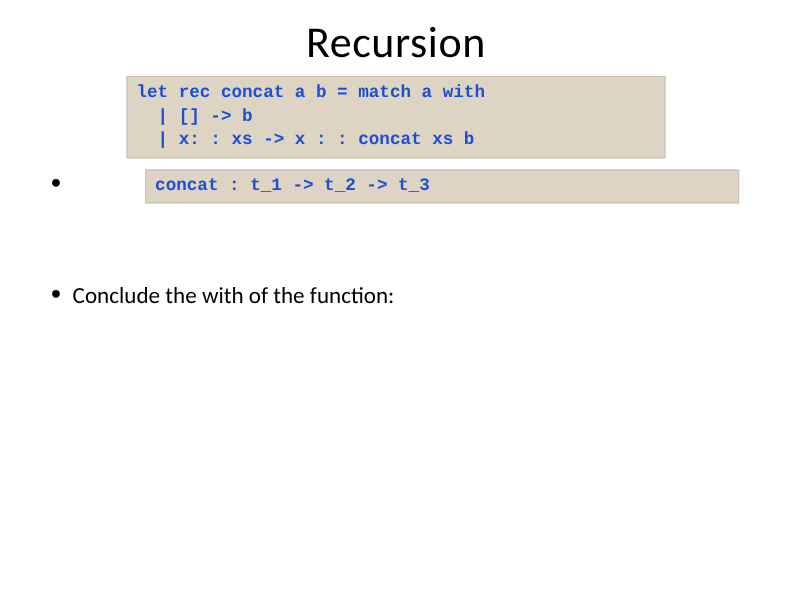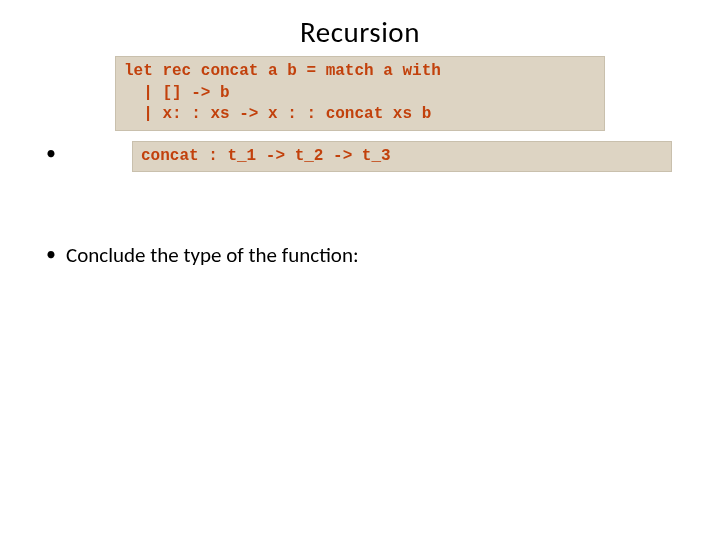--- a/index.html
+++ b/index.html
@@ -13,33 +13,33 @@
     overflow: hidden;
   }
   .slide {
     position: relative;
     width: 720px;
     height: 540px;
     box-sizing: border-box;
   }
   .title {
     text-align: center;
-    font-size: 29px;
+    font-size: 40px;
     font-weight: 400;
     margin: 14px 0 6px 0;
     letter-spacing: 0.5px;
   }
   .codebox {
     background: #ddd4c3;
     border: 1px solid #c9c0ad;
     font-family: "Courier New", Courier, monospace;
     font-weight: bold;
     font-size: 16px;
     line-height: 1.35;
-    color: #c2410c;
+    color: #1d4ed8;
     padding: 4px 8px;
     white-space: pre;
     box-sizing: border-box;
   }
   .codebox.top {
     margin: 0 auto 6px auto;
     width: 490px;
   }
   .codebox.wide {
     margin: 4px 0 0 66px;
@@ -81,18 +81,18 @@
   <div class="codebox top">let rec concat a b = match a with
   | [] -&gt; b
   | x: : xs -&gt; x : : concat xs b</div>
 
   <ul class="body">
     <li>
       <div class="codebox wide">concat : t_1 -&gt; t_2 -&gt; t_3</div>
       <div class="gap"></div>
     </li>
     <li>
-      <span>Conclude the type of the function:</span>
+      <span>Conclude the with of the function:</span>
       <div class="gap2"></div>
     </li>
   </ul>
 
 </div>
 
 </body></html>

